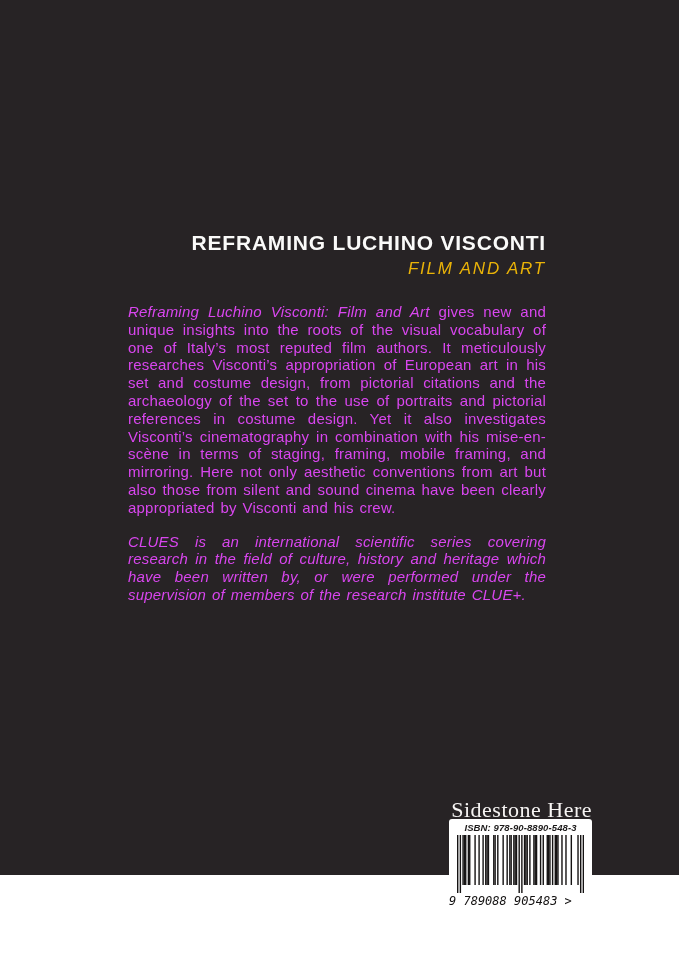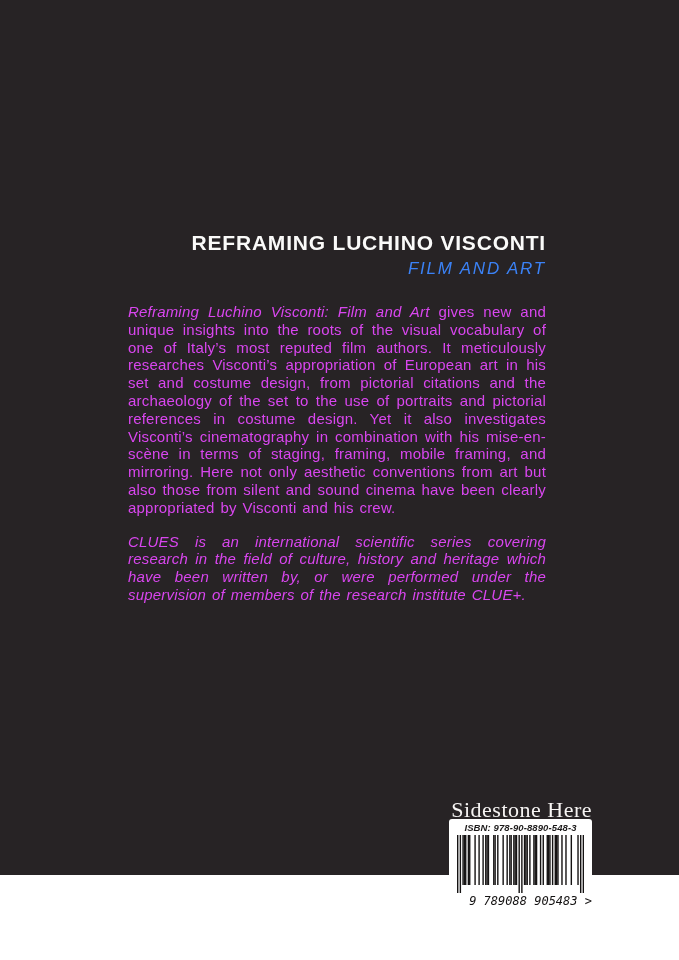--- a/index.html
+++ b/index.html
@@ -23,21 +23,21 @@
   .book-title {
     margin: 0;
     font-size: 21px; font-weight: bold;
     letter-spacing: 0.8px;
     color: #fafaf9;
   }
   .book-subtitle {
     margin: 4px 0 0 0;
     font-size: 17px; font-weight: normal; font-style: italic;
     letter-spacing: 1.8px;
-    color: #3b82f6;
+    color: #eab308;
   }
   .blurb {
     position: absolute; left: 128px; top: 303px;
     width: 418px;
     color: #d946ef;
     font-size: 15px; line-height: 17.8px;
     text-align: justify;
     letter-spacing: 0.2px; word-spacing: 1.5px;
   }
   .blurb p { margin: 0 0 16px 0; }
@@ -66,21 +66,21 @@
     letter-spacing: 0.1px;
     white-space: nowrap;
   }
   .barcode-svg {
     position: absolute; left: 8px; top: 16px;
     width: 127px; height: 58px;
     display: block;
   }
   .barcode-digits {
     position: absolute; bottom: 4px; left: 0;
-    width: 100%; text-align: right;
+    width: 100%; text-align: left;
     font-family: "DejaVu Sans Mono", monospace;
     font-size: 12px;
     color: #151313;
     white-space: nowrap;
   }
 </style>
 </head>
 <body>
 
 <div class="cover" style="background: rgb(39, 35, 37);">

